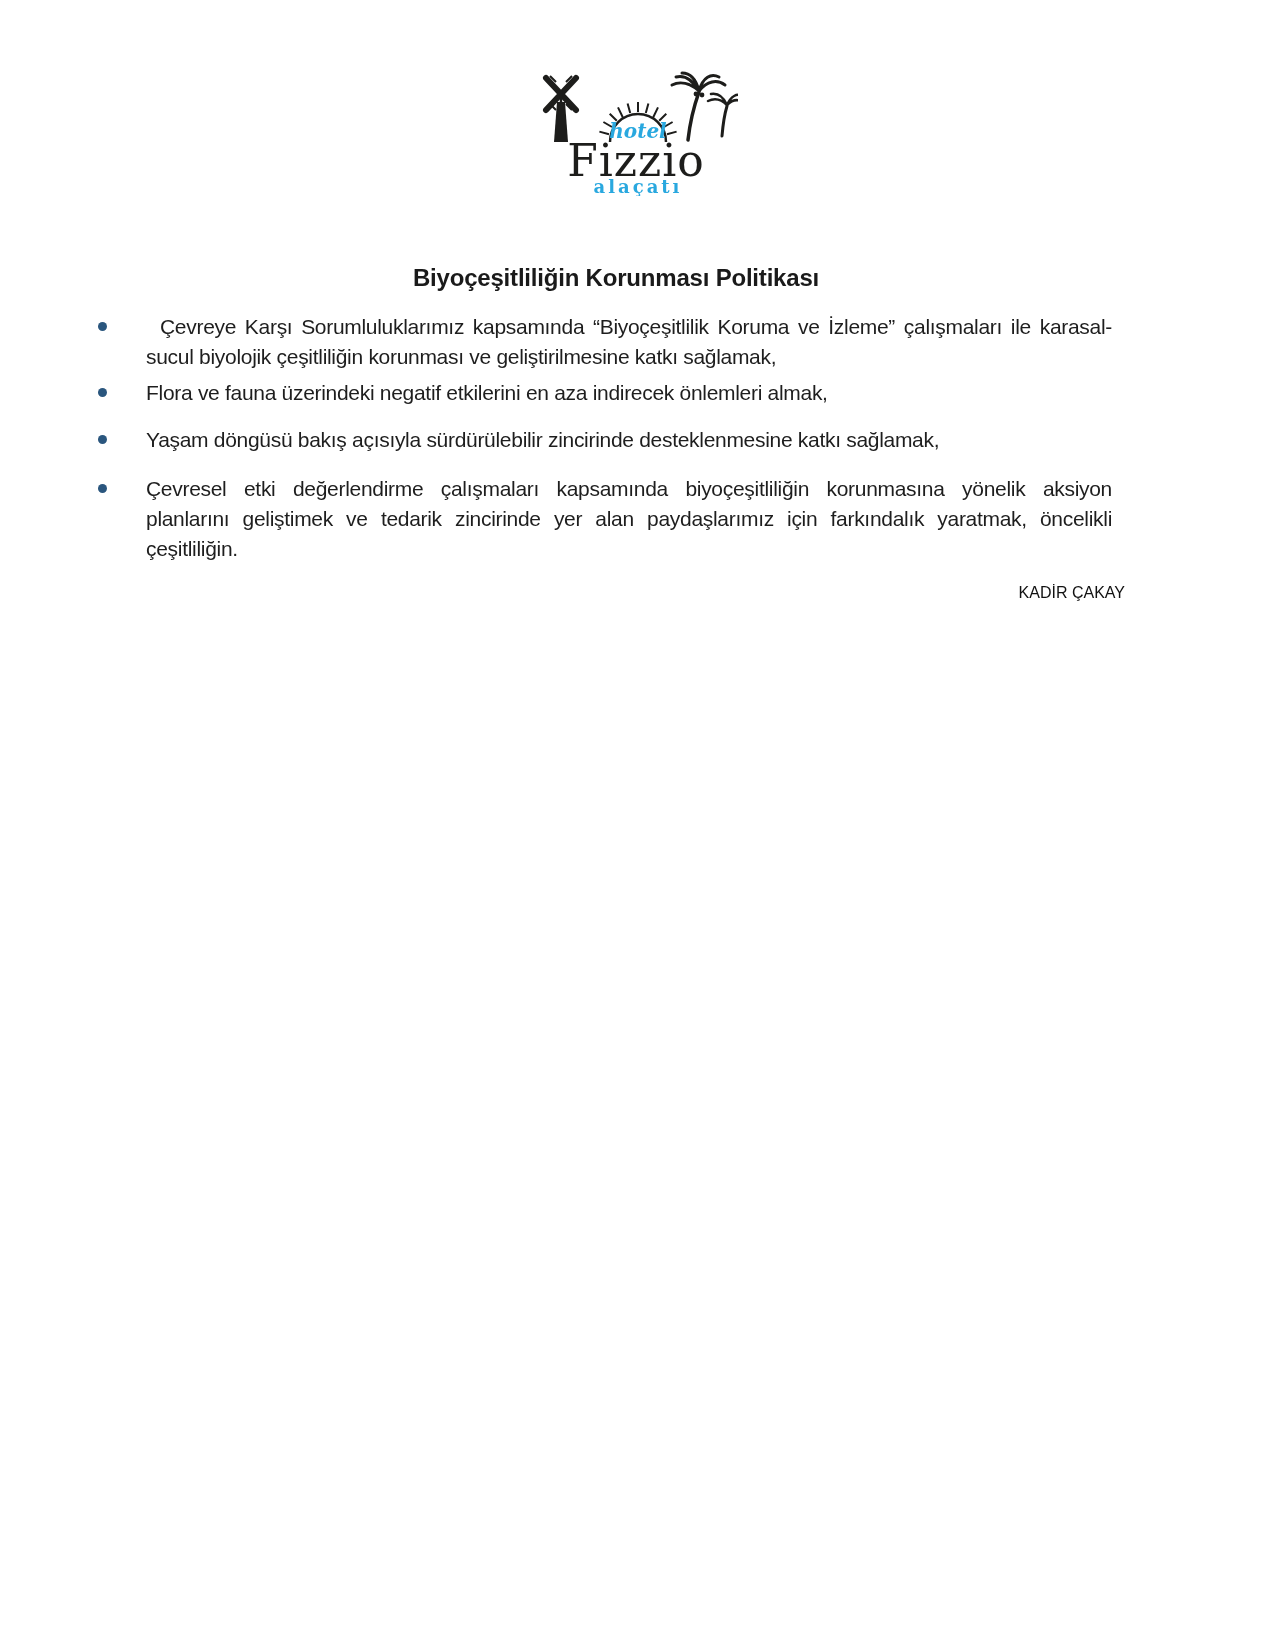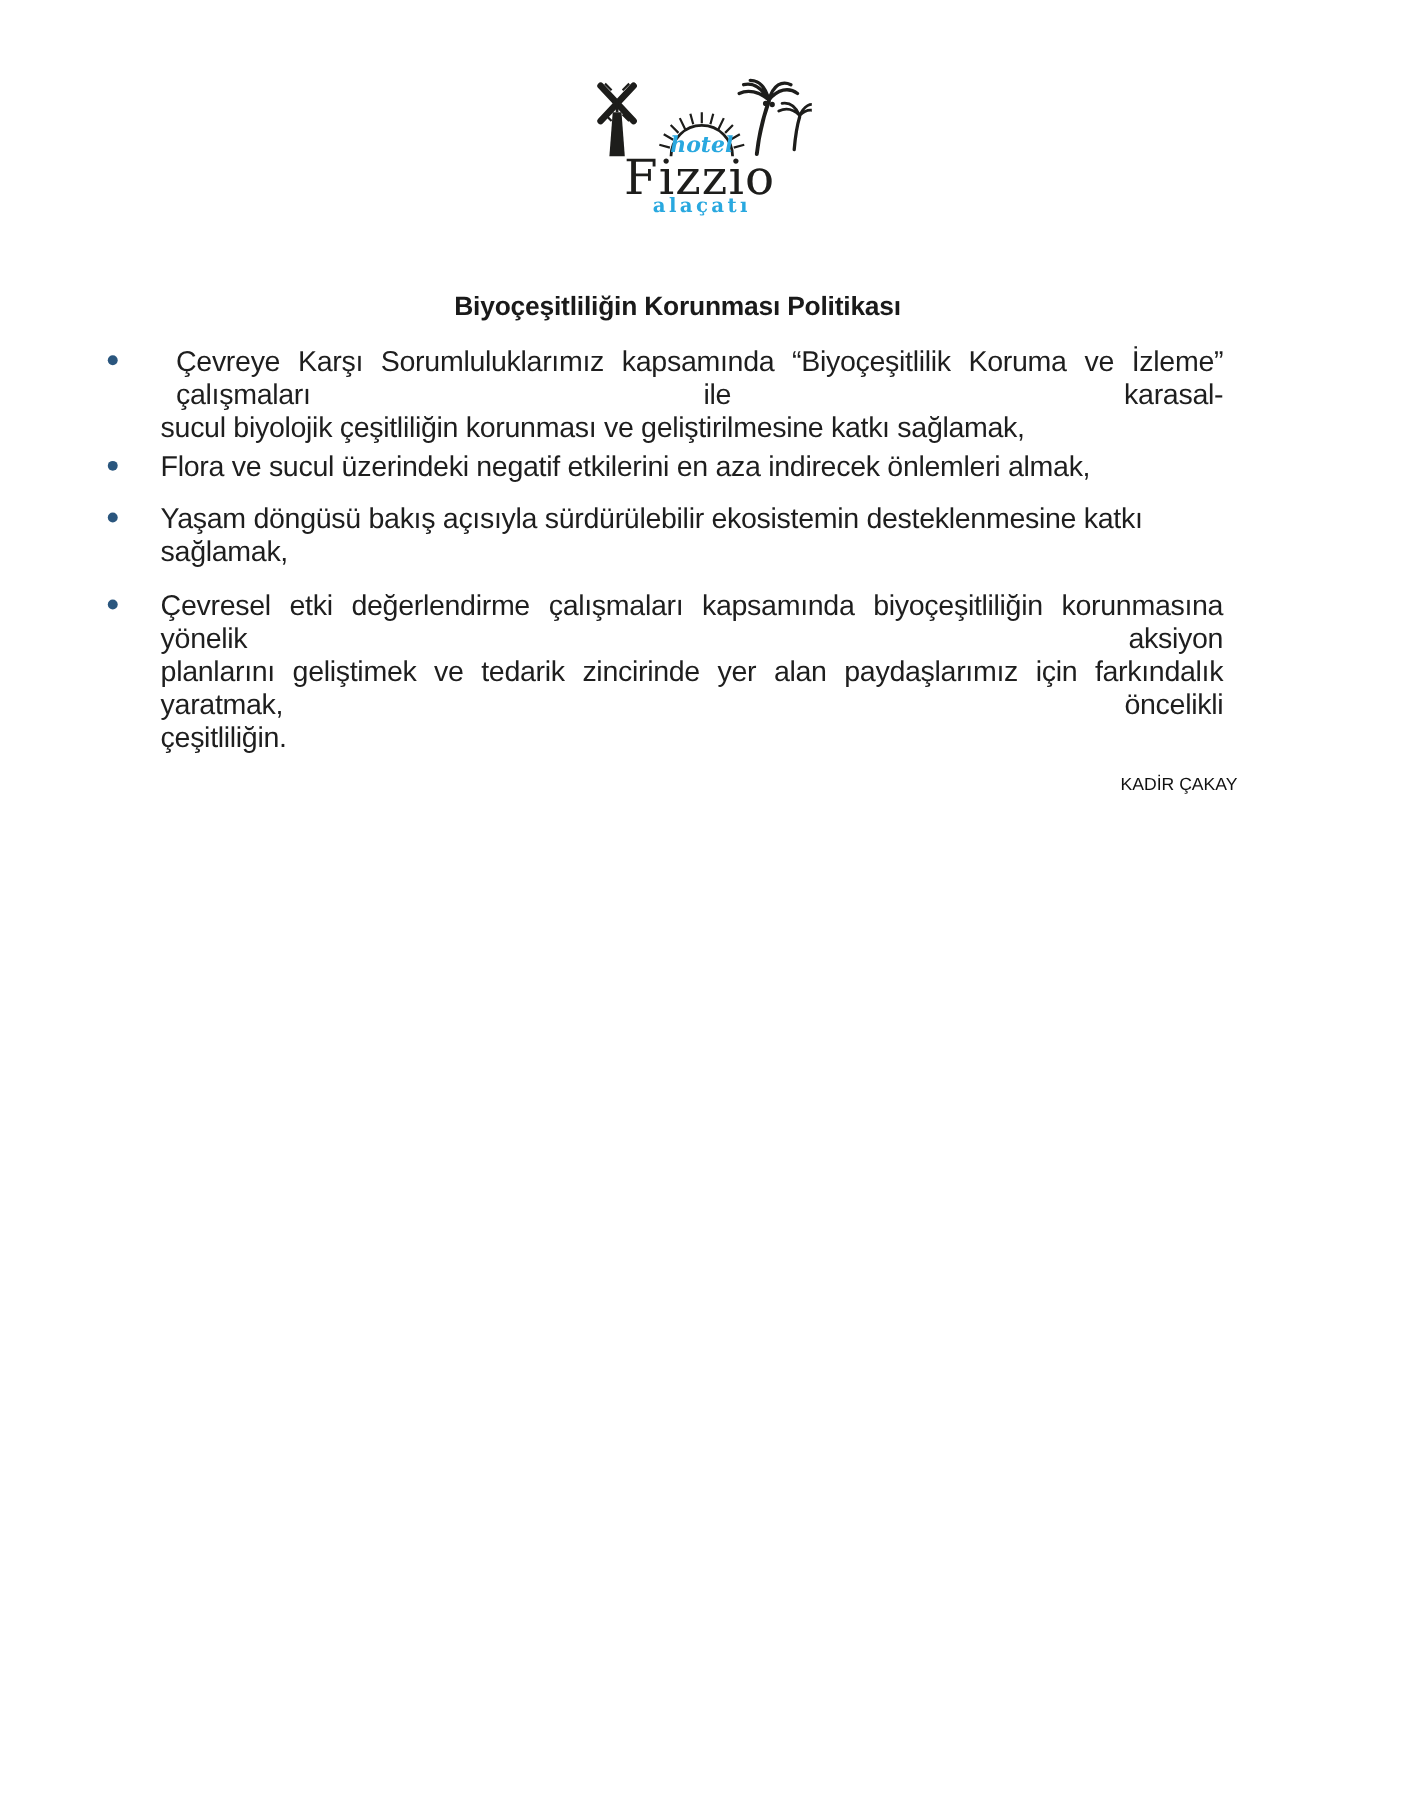--- a/index.html
+++ b/index.html
@@ -36,21 +36,21 @@
     padding-left:26px;
   }
   .bullet .marker {
     position:absolute;
     left:-22px; top:10px;
     width:9px; height:9px;
     border-radius:50%;
     background:#2A567E;
   }
   .line {
-    font-size:26px;
+    font-size:21px;
     line-height:30px;
     letter-spacing:-0.3px;
     white-space:normal;
   }
   .line.justify {
     text-align:justify;
     text-align-last:justify;
   }
   .line.indent-first { padding-left:14px; }
   .mb-sm { margin-bottom:6px; }
@@ -107,26 +107,26 @@
     <div class="bullets">
 
       <div class="bullet mb-sm">
         <span class="marker"></span>
         <div class="line justify indent-first">Çevreye Karşı Sorumluluklarımız kapsamında “Biyoçeşitlilik Koruma ve İzleme” çalışmaları ile karasal-</div>
         <div class="line">sucul biyolojik çeşitliliğin korunması ve geliştirilmesine katkı sağlamak,</div>
       </div>
 
       <div class="bullet mb-md">
         <span class="marker"></span>
-        <div class="line">Flora ve sucul üzerindeki negatif etkilerini en aza indirecek önlemleri almak,</div>
+        <div class="line">Flora ve fauna üzerindeki negatif etkilerini en aza indirecek önlemleri almak,</div>
       </div>
 
       <div class="bullet mb-lg">
         <span class="marker"></span>
-        <div class="line">Yaşam döngüsü bakış açısıyla sürdürülebilir ekosistemin desteklenmesine katkı sağlamak,</div>
+        <div class="line">Yaşam döngüsü bakış açısıyla sürdürülebilir zincirinde desteklenmesine katkı sağlamak,</div>
       </div>
 
       <div class="bullet">
         <span class="marker"></span>
         <div class="line justify">Çevresel etki değerlendirme çalışmaları kapsamında biyoçeşitliliğin korunmasına yönelik aksiyon</div>
         <div class="line justify">planlarını geliştimek ve tedarik zincirinde yer alan paydaşlarımız için farkındalık yaratmak, öncelikli</div>
         <div class="line">çeşitliliğin.</div>
       </div>
 
     </div>

